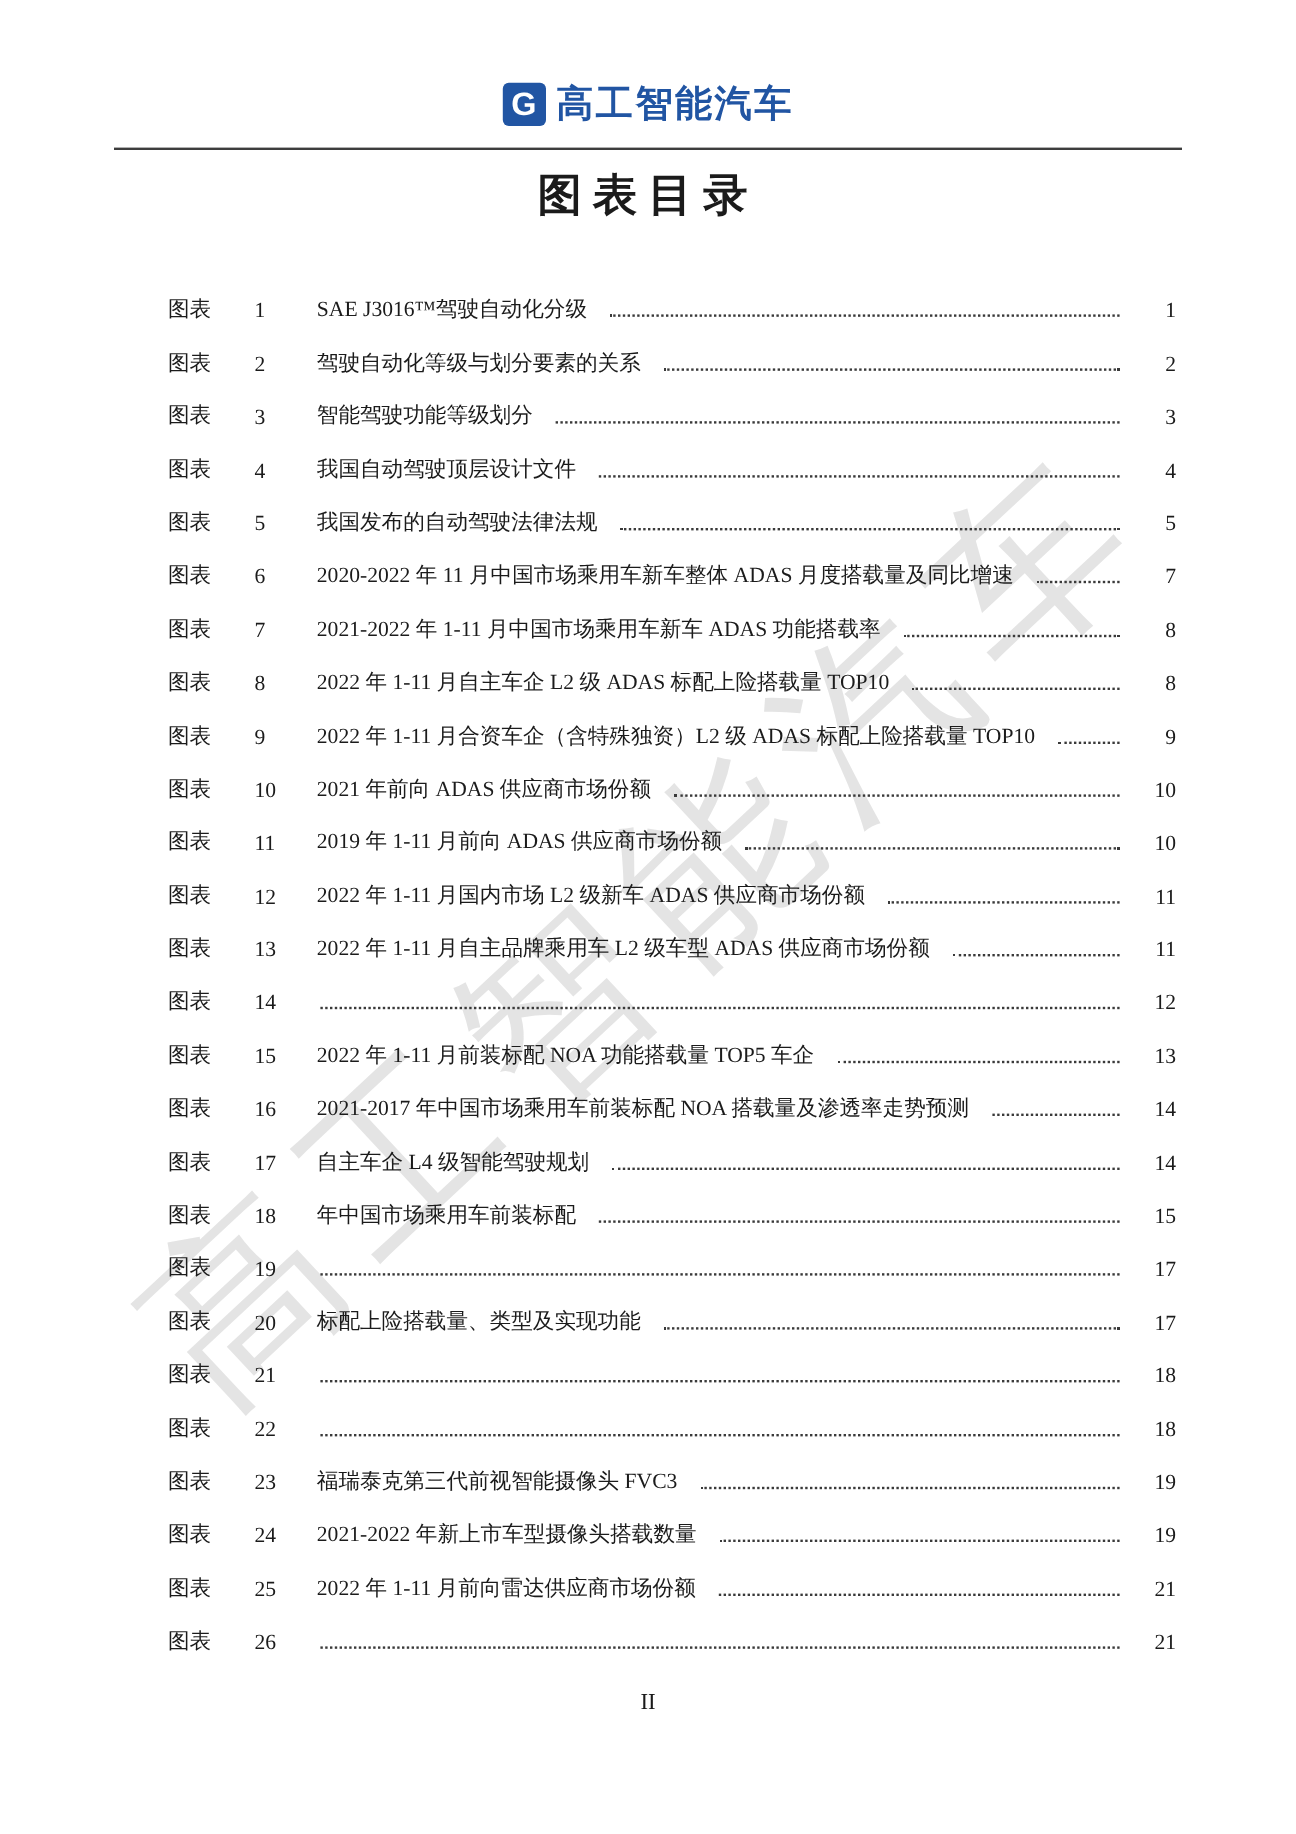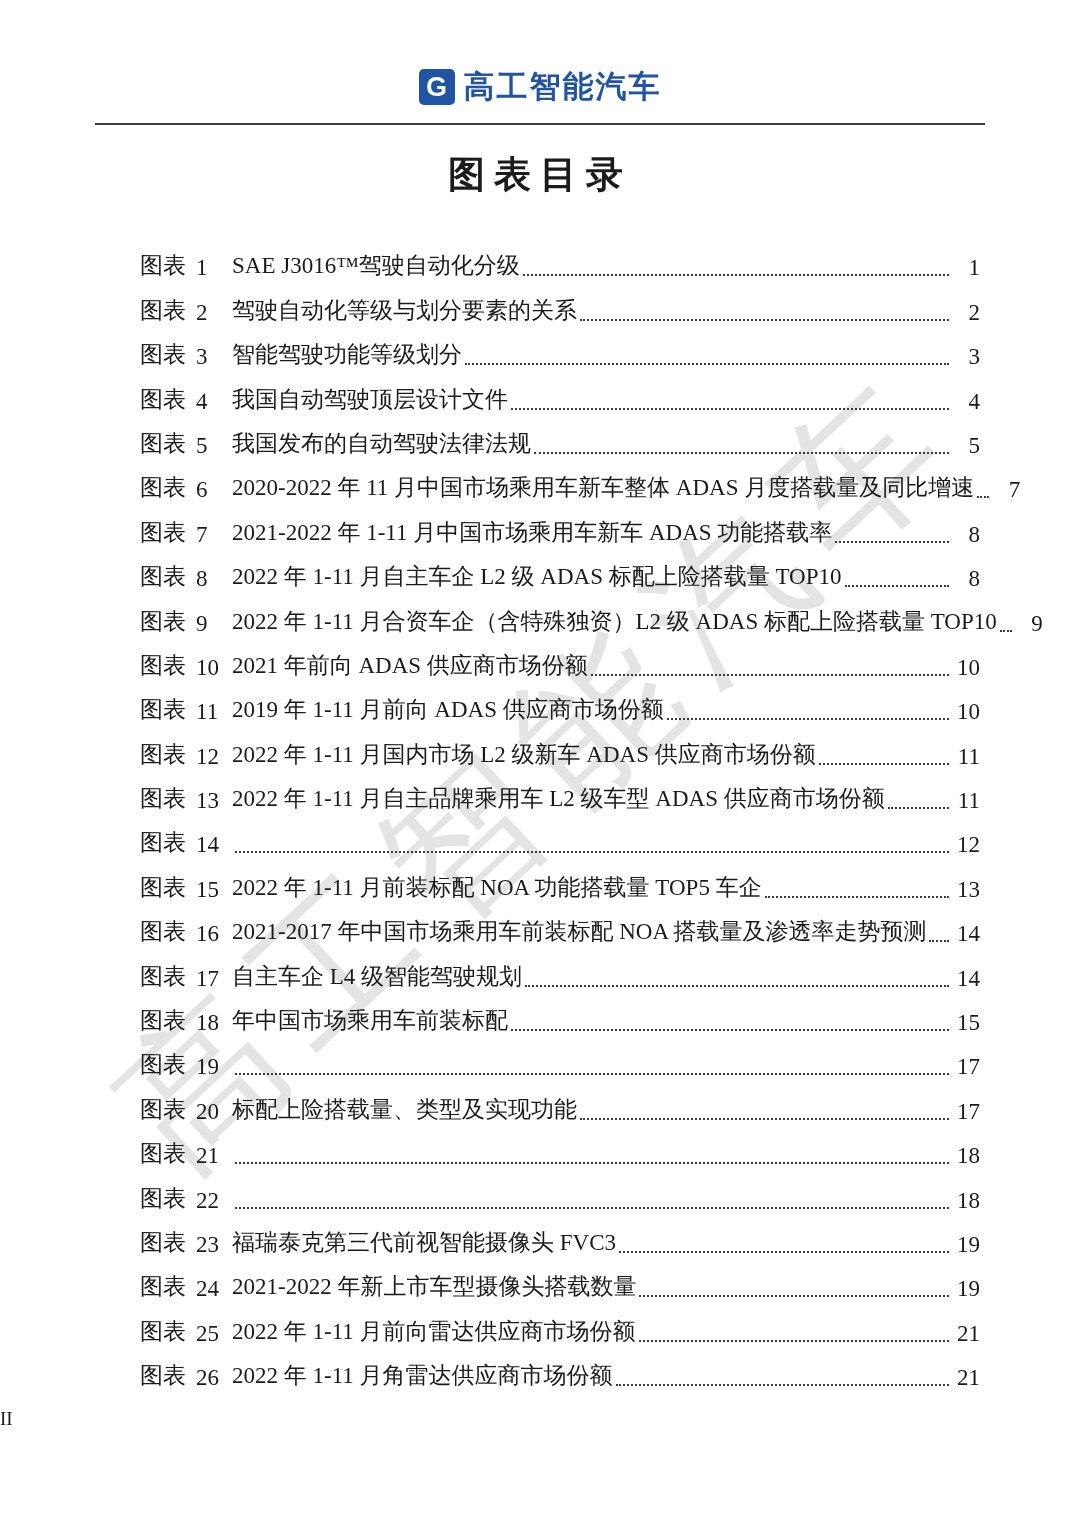--- a/index.html
+++ b/index.html
@@ -52,43 +52,45 @@
   .header-rule {
     margin: 15px auto 0 auto;
     width: 890px;
     border-top: 2px solid #3d3d3d;
   }
   .page-title {
     text-align: center;
     font-size: 37px;
     font-weight: bold;
     letter-spacing: 9px;
-    margin-top: 25px;
+    margin-top: 13px;
   }
   .toc { margin: 46px 100px 0 140px; }
   .toc-row {
     display: flex;
     align-items: flex-end;
     height: 44.4px;
     padding-bottom: 9px;
-    font-size: 23px;
+    font-size: 18px;
+    gap: 16px;
   }
   .toc-label { width: 56px; flex: none; }
   .toc-num   { width: 36px; flex: none; }
   .toc-title { flex: none; white-space: nowrap; }
   .leader {
     flex: 1 1 auto;
     min-width: 12px;
     border-bottom: 2px dotted #3a3a3a;
     margin: 0 3px 5px 3px;
   }
   .toc-page { flex: none; min-width: 28px; text-align: right; }
   .footer {
     position: absolute;
     left: 0; right: 0; bottom: 98px;
+    text-align: center;
     font-size: 19px;
     z-index: 1;
   }
 </style>
 </head>
 <body>
 
 <div class="page">
 
   <div class="watermark">高工智能汽车</div>
@@ -298,21 +300,20 @@
     <span class="toc-label">图表</span>
     <span class="toc-num">25</span>
     <span class="toc-title">2022 年 1-11 月前向雷达供应商市场份额</span>
     <span class="leader"></span>
     <span class="toc-page">21</span>
   </div>
 
   <div class="toc-row">
     <span class="toc-label">图表</span>
     <span class="toc-num">26</span>
-    <span class="toc-title">2022 年 1-11 月角雷达供应商市场份额</span>
     <span class="leader"></span>
     <span class="toc-page">21</span>
   </div>
 </div>
 
   </div>
 
   <div class="footer">
     <span>II</span>
   </div>

